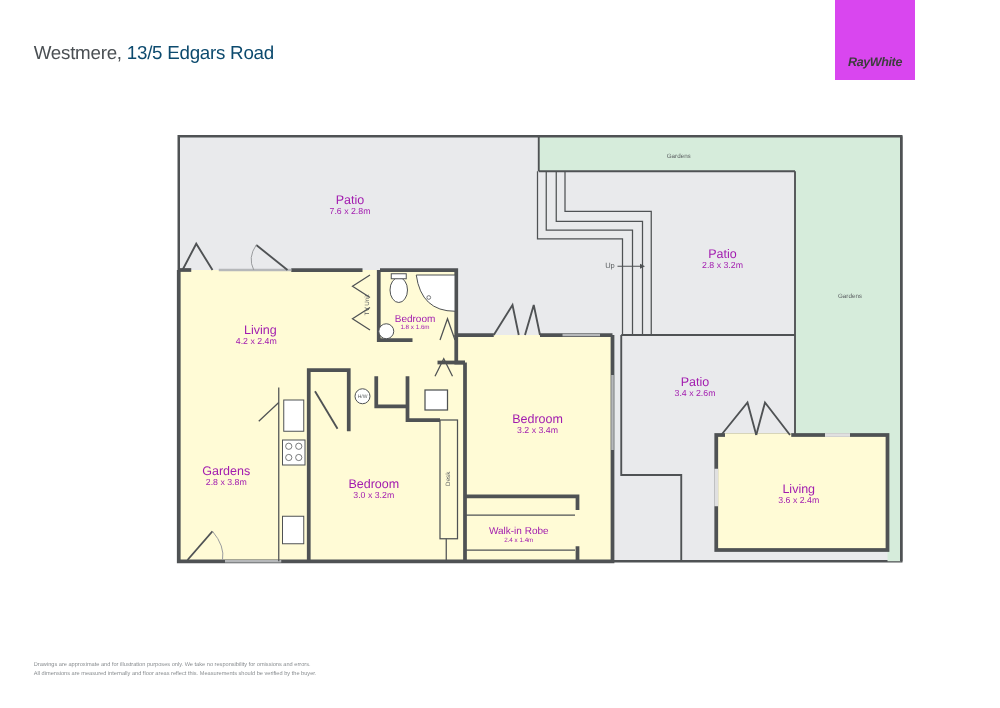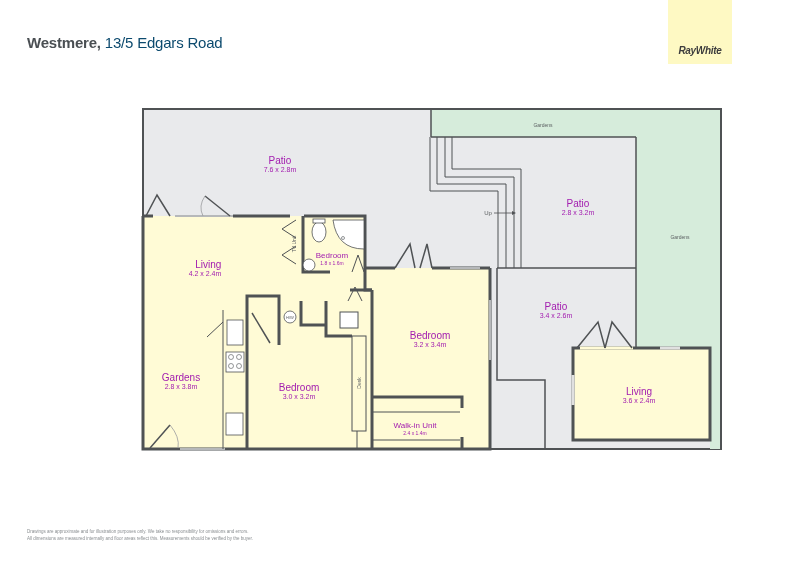--- a/index.html
+++ b/index.html
@@ -1,20 +1,20 @@
 <!DOCTYPE html>
 <html><head>
 <meta charset="utf-8">
 <style>
   html, body { margin:0; padding:0; background:#ffffff; }
   body { width:800px; height:566px; position:relative; overflow:hidden; font-family:"Liberation Sans", sans-serif; }
   .header-title { position:absolute; left:27px; top:34px; font-size:15px; color:#555a5e; letter-spacing:-0.2px; }
-  .header-title .suburb { font-weight:bold; color:#4a4f53; }
+  .header-title .suburb { font-weight:normal; color:#4a4f53; }
   .header-title .address { color:#0c4a6e; }
-  .logo { position:absolute; left:668px; top:0; width:64px; height:64px; background:#fef9c3; }
+  .logo { position:absolute; left:668px; top:0; width:64px; height:64px; background:#d946ef; }
   .logo-text { position:absolute; left:0; right:0; bottom:8px; text-align:center; font-size:10px; font-weight:bold; font-style:italic; color:#3d3d3d; letter-spacing:-0.3px; }
   svg.plan { position:absolute; left:0; top:0; }
   .rlabel { position:absolute; transform:translate(-50%,-50%); text-align:center; color:#a21caf; white-space:nowrap; }
   .rname { font-size:10px; }
   .rdim { font-size:7px; }
   .small .rname { font-size:8px; }
   .small .rdim { font-size:5px; }
   .tiny { font-size:5px; color:#5a5e60; position:absolute; transform:translate(-50%,-50%); white-space:nowrap; }
   .vert { transform:translate(-50%,-50%) rotate(-90deg); }
   .footer { position:absolute; left:27px; top:528px; font-size:4.5px; color:#8a8e91; line-height:7px; }
@@ -174,21 +174,21 @@
 </div>
 <div class="rlabel" style="left:299px;top:391px;">
   <div class="rname">Bedroom</div>
   <div class="rdim">3.0 x 3.2m</div>
 </div>
 <div class="rlabel" style="left:430px;top:339px;">
   <div class="rname">Bedroom</div>
   <div class="rdim">3.2 x 3.4m</div>
 </div>
 <div class="rlabel small" style="left:415px;top:428px;">
-  <div class="rname">Walk-in Unit</div>
+  <div class="rname">Walk-in Robe</div>
   <div class="rdim">2.4 x 1.4m</div>
 </div>
 <div class="rlabel" style="left:639px;top:395px;">
   <div class="rname">Living</div>
   <div class="rdim">3.6 x 2.4m</div>
 </div>
 
 <div class="tiny" style="left:543px;top:125px;">Gardens</div>
 <div class="tiny" style="left:680px;top:237px;">Gardens</div>
 <div class="tiny" style="left:488px;top:213px;font-size:6px;">Up</div>

